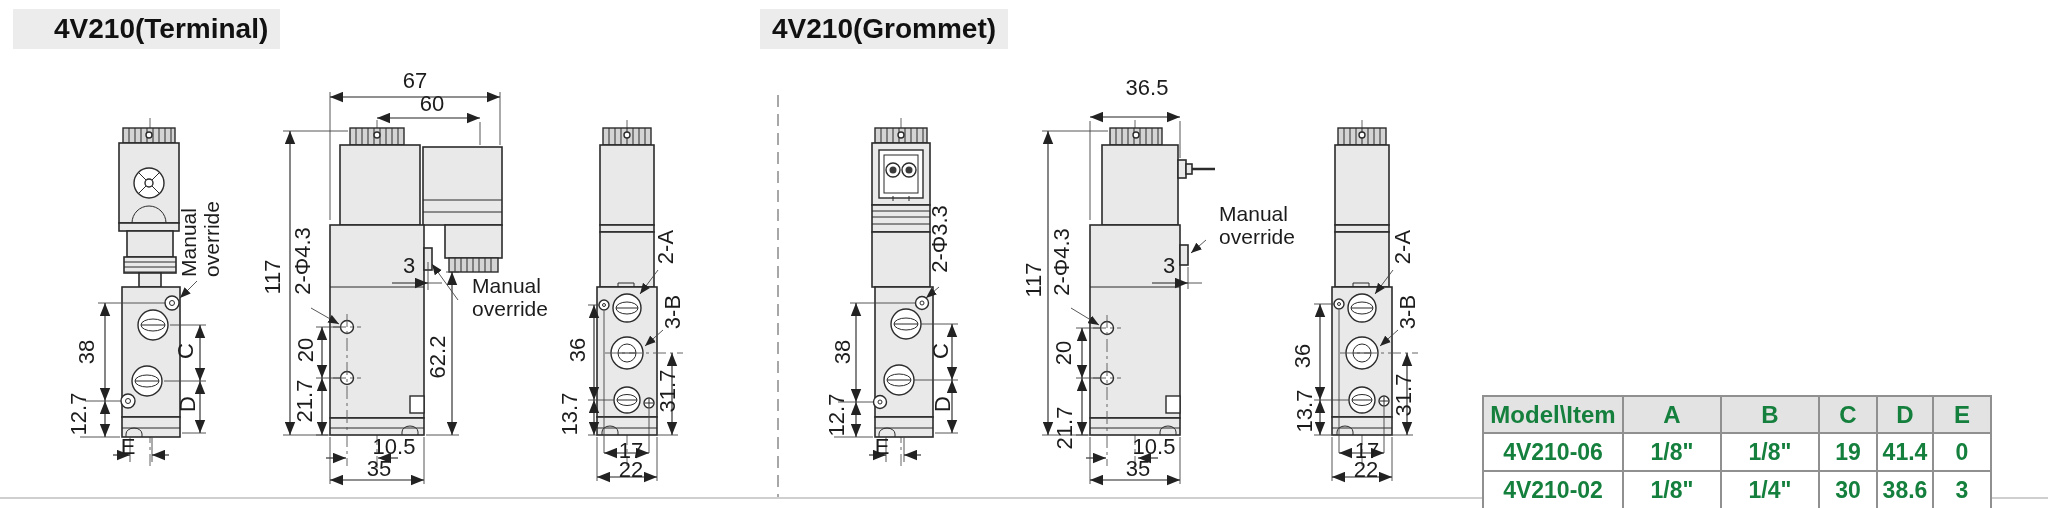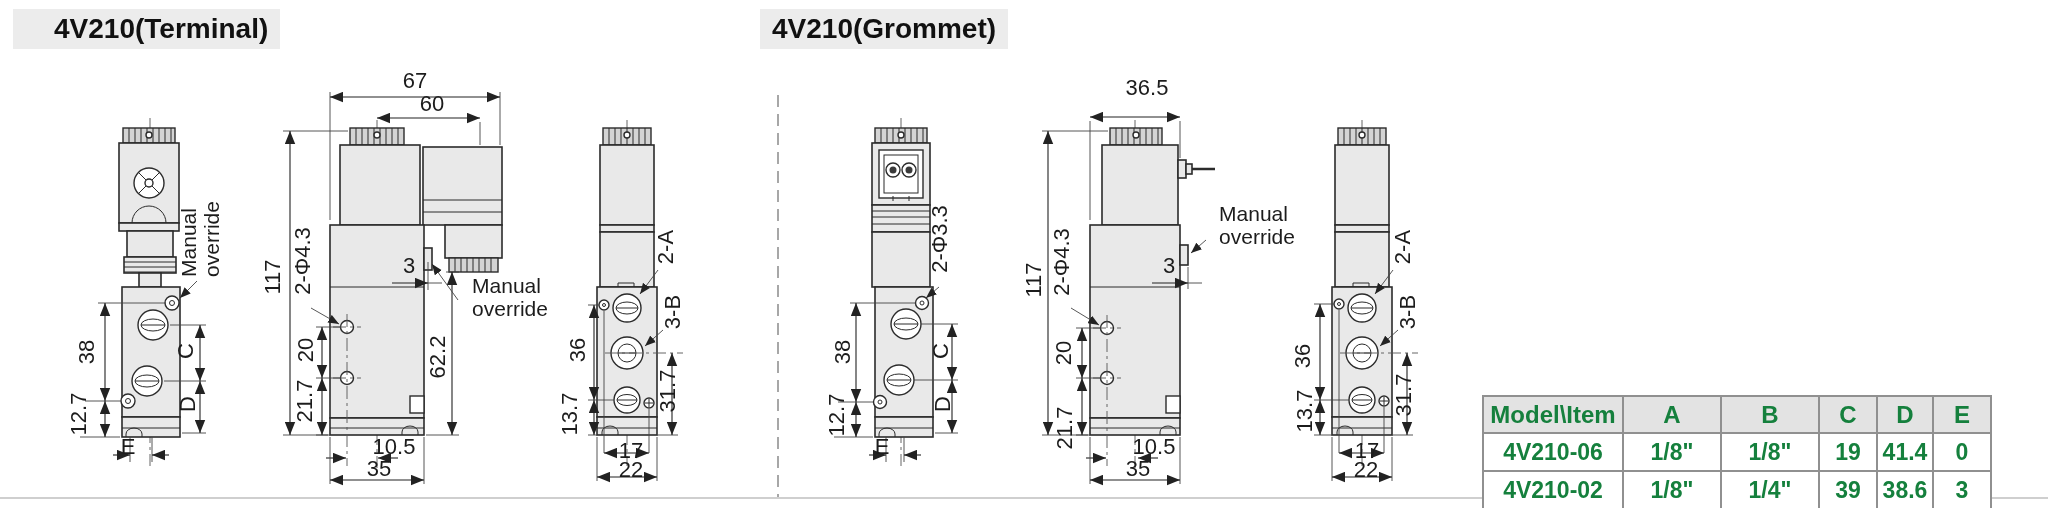--- a/index.html
+++ b/index.html
@@ -407,20 +407,20 @@
       <td>1/8"</td>
       <td>1/8"</td>
       <td>19</td>
       <td>41.4</td>
       <td>0</td>
     </tr>
     <tr>
       <td>4V210-02</td>
       <td>1/8"</td>
       <td>1/4"</td>
-      <td>39</td>
+      <td>30</td>
       <td>38.6</td>
       <td>3</td>
     </tr>
   </tbody>
     </table>
 
 </div>
 
 </body></html>

